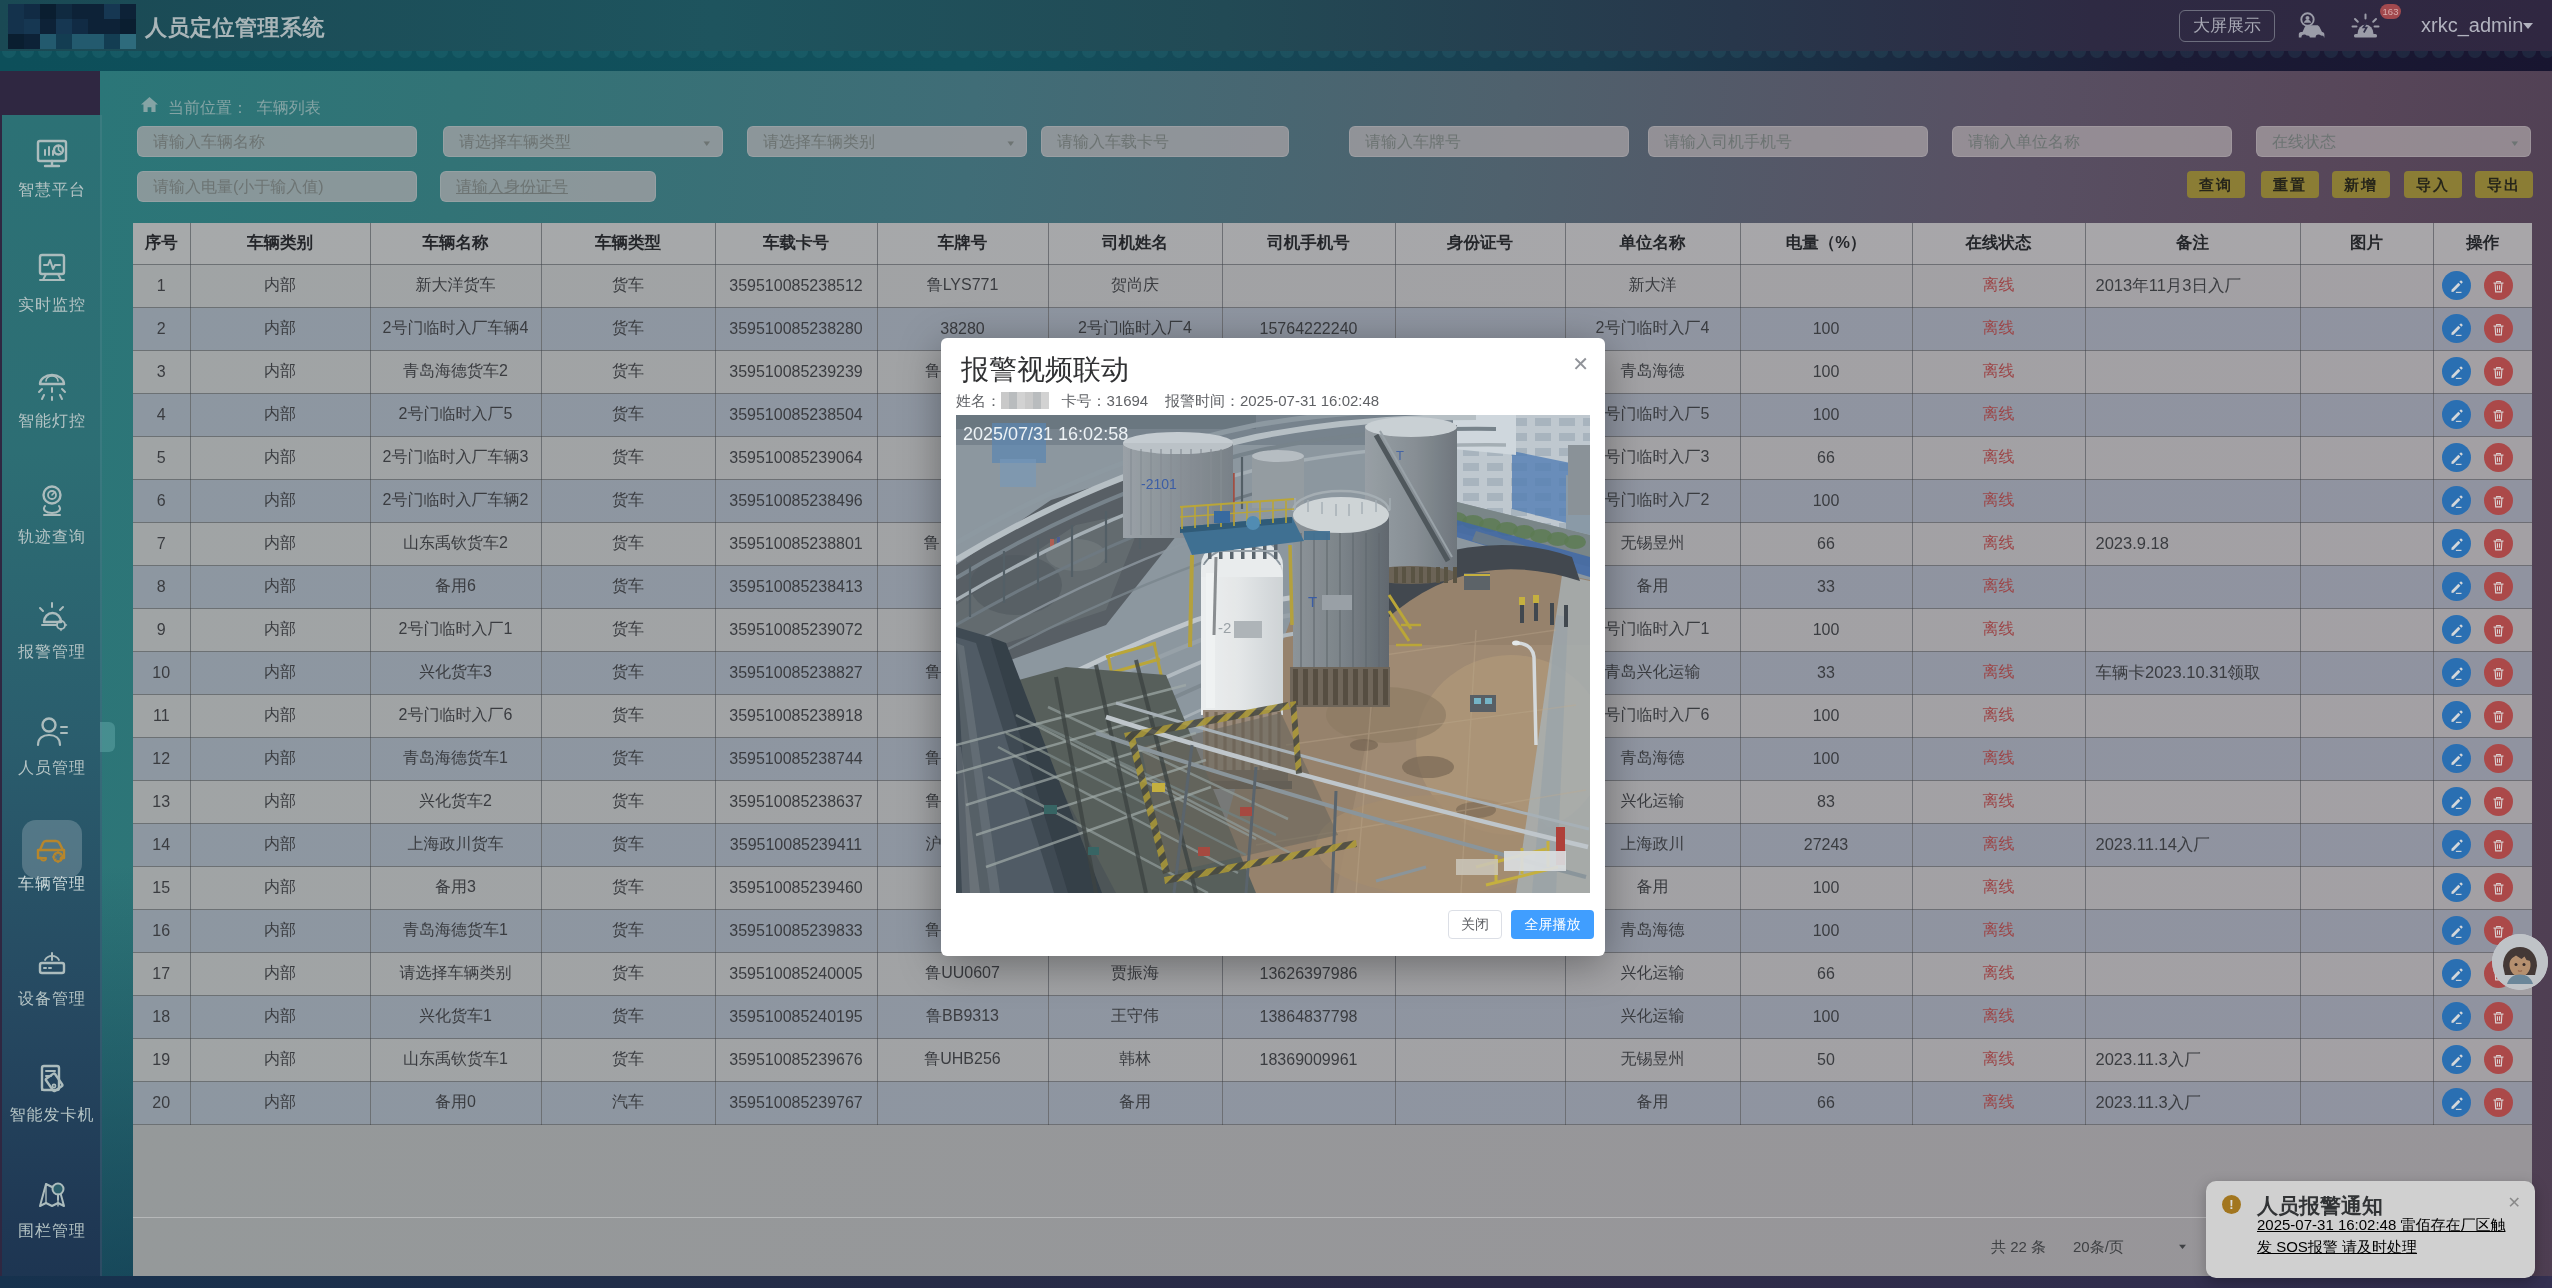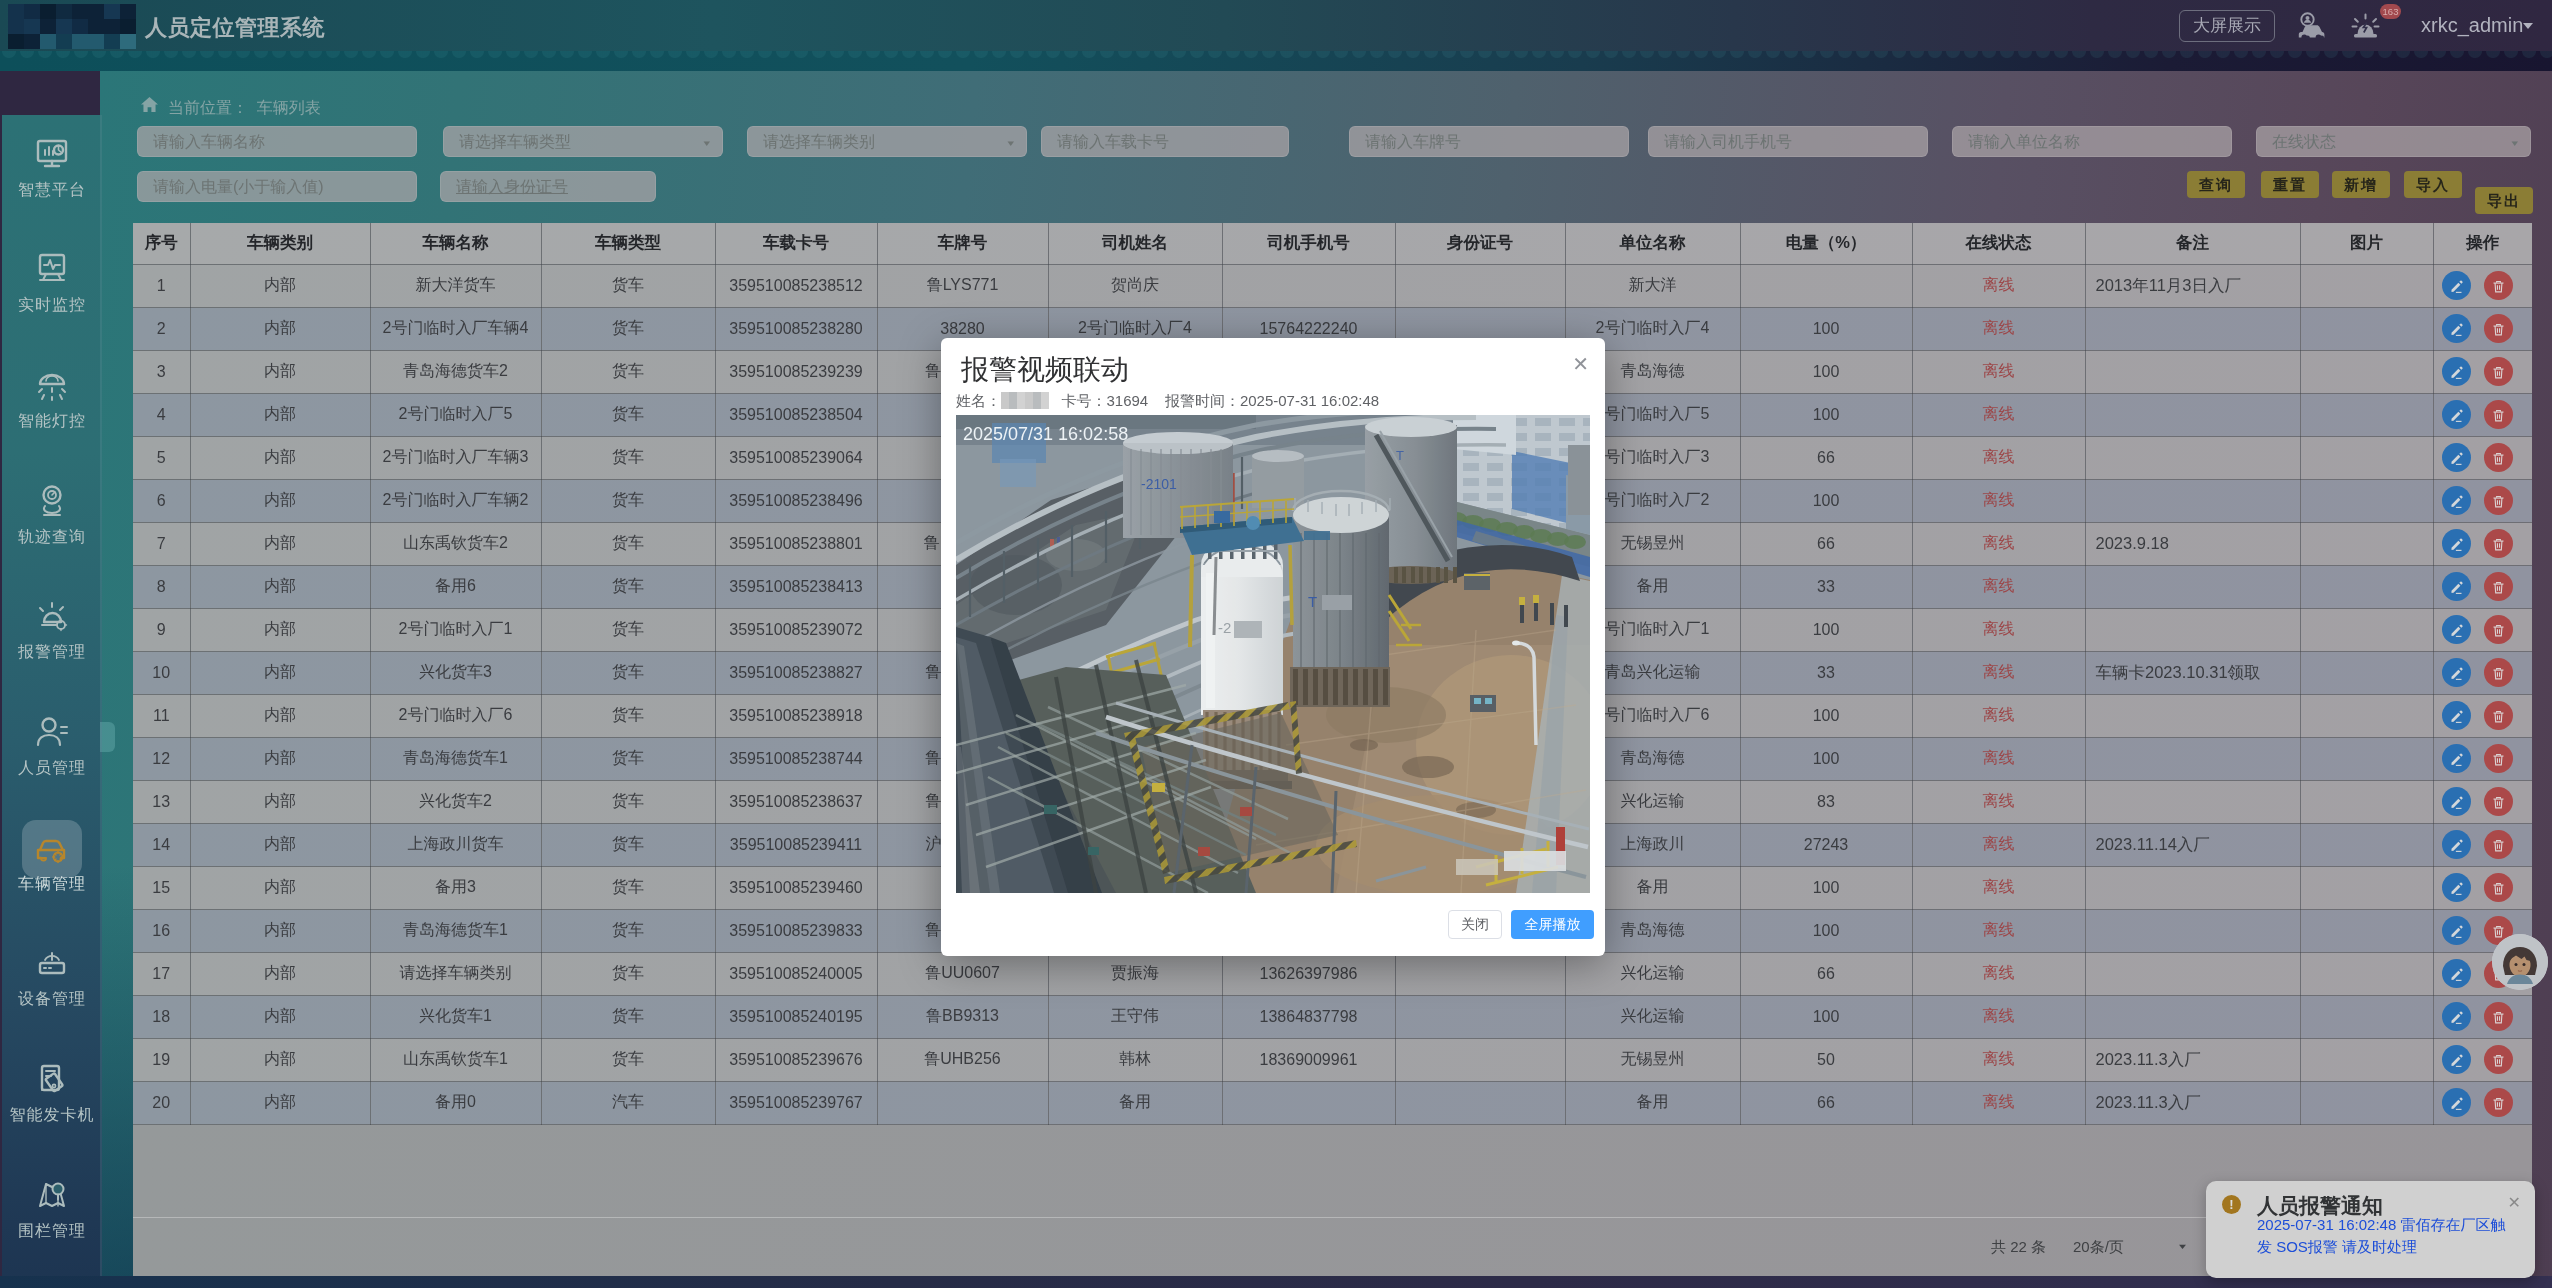--- a/index.html
+++ b/index.html
@@ -54,21 +54,21 @@
 .btn-e{background:#2a6fb2;margin-right:13px;margin-left:-10px;}
 .btn-d{background:#ab4949;}
 .btn-e svg,.btn-d svg{vertical-align:-3px;}
 
 .pagebar{position:absolute;left:133px;top:1217px;width:2399px;height:59px;border-top:1px solid rgba(255,255,255,0.30);color:#3f4144;font-size:15px;}
 .pagebar span{position:absolute;top:20px;}
 
 .toast{position:absolute;left:2206px;top:1181px;width:329px;height:97px;background:#d0d0d0;border-radius:10px;box-shadow:0 4px 14px rgba(0,0,0,0.25);}
 .toast .wic{position:absolute;left:16px;top:14px;width:19px;height:19px;border-radius:50%;background:#a2761f;color:#ddd;font-size:13px;font-weight:bold;text-align:center;line-height:19px;}
 .toast .tt{position:absolute;left:51px;top:11px;font-size:21px;font-weight:bold;color:#313335;}
-.toast .tx{position:absolute;left:51px;top:33px;width:259px;font-size:15px;color:#1d4ed8;line-height:22px;}
+.toast .tx{position:absolute;left:51px;top:33px;width:259px;font-size:15px;color:#000000;line-height:22px;text-decoration:underline;}
 .toast .cl{position:absolute;right:14px;top:12px;color:#8a8a8a;font-size:16px;}
 
 .avatar{position:absolute;left:2492px;top:934px;width:56px;height:56px;border-radius:50%;overflow:hidden;background:#c9cdd1;}
 
 .modal{position:absolute;left:941px;top:338px;width:664px;height:618px;background:#fff;border-radius:6px;box-shadow:0 8px 40px rgba(0,0,0,0.35);}
 .modal .mt{position:absolute;left:20px;top:13px;font-size:28px;color:#303133;}
 .modal .mx{position:absolute;right:16px;top:14px;font-size:20px;color:#909399;font-weight:300;}
 .modal .info{position:absolute;left:15px;top:54px;font-size:15px;color:#606266;}
 .blur1{display:inline-block;width:48px;height:17px;vertical-align:-3px;background:
  repeating-linear-gradient(90deg,#c9c9c9 0 8px,#b9bcbe 8px 16px,#d2d2d2 16px 24px),
@@ -202,21 +202,21 @@
 <div class="inp" style="left:1349px;top:126px;width:280px;">请输入车牌号</div>
 <div class="inp" style="left:1648px;top:126px;width:280px;">请输入司机手机号</div>
 <div class="inp" style="left:1952px;top:126px;width:280px;">请输入单位名称</div>
 <div class="inp" style="left:2256px;top:126px;width:275px;">在线状态<span class="ar">▾</span></div>
 <div class="inp" style="left:137px;top:171px;width:280px;">请输入电量(小于输入值)</div>
 <div class="inp" style="left:440px;top:171px;width:216px;text-decoration:underline;">请输入身份证号</div>
 <div class="fbtn" style="left:2187px;">查询</div>
 <div class="fbtn" style="left:2261px;">重置</div>
 <div class="fbtn" style="left:2332px;">新增</div>
 <div class="fbtn" style="left:2404px;">导入</div>
-<div class="fbtn" style="left:2475px;margin-top:16px;">导出</div>
+<div class="fbtn" style="left:2475px;">导出</div>
 <div class="card">
     <table class="tbl">
       <colgroup>
         <col style="width:57px">
         <col style="width:180px">
         <col style="width:171px">
         <col style="width:174px">
         <col style="width:162px">
         <col style="width:171px">
         <col style="width:174px">

